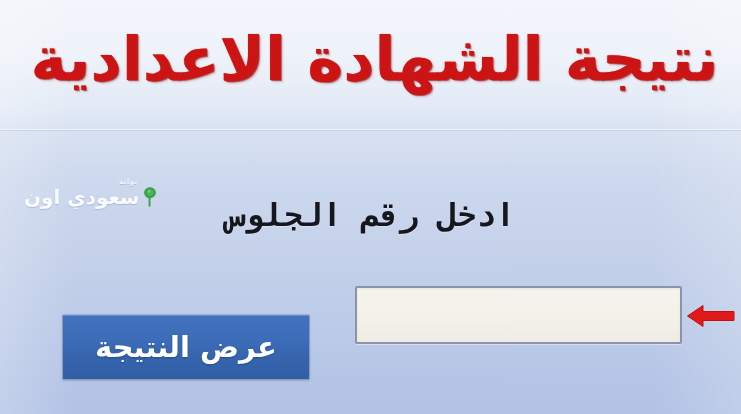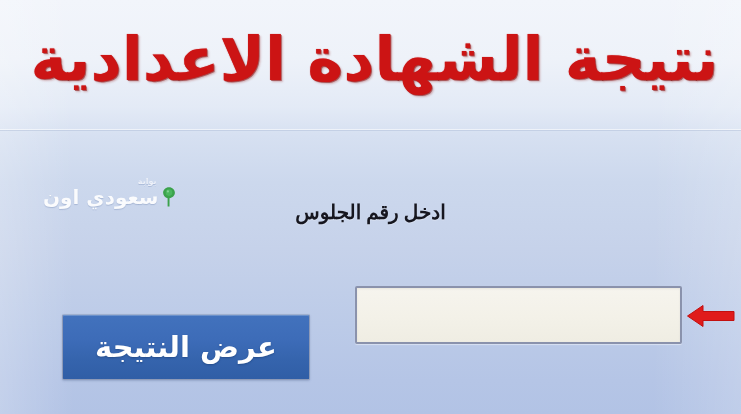--- a/index.html
+++ b/index.html
@@ -99,21 +99,20 @@
     position: relative;
     width: 16px; height: 22px;
     margin-left: 3px;
     flex: 0 0 auto;
   }
   .wm-pin svg { display:block; }
 
   .wm-textwrap {
     position: relative;
     direction: rtl;
-    margin-left: 19px;
   }
 
   .wm-main {
     font-family: "DejaVu Sans", "Liberation Sans", sans-serif;
     font-size: 20px;
     font-weight: 700;
     color: #ffffff;
     text-shadow: 0 1px 1px rgba(120,140,180,.45);
     line-height: 1;
     white-space: nowrap;
@@ -140,22 +139,22 @@
     height: 284px;
   }
 
   .field-label {
     position: absolute;
     top: 72px;
     left: 0;
     width: 741px;
     text-align: center;
     direction: rtl;
-    font-family: Liberation Serif, serif;
-    font-size: 20px;
+    font-family: Liberation Mono, monospace;
+    font-size: 32px;
     font-weight: 700;
     color: #16161f;
     line-height: 1;
     text-shadow: 0 1px 1px rgba(255,255,255,.30);
     white-space: nowrap;
   }
 
   
   .row {
     position: absolute;

